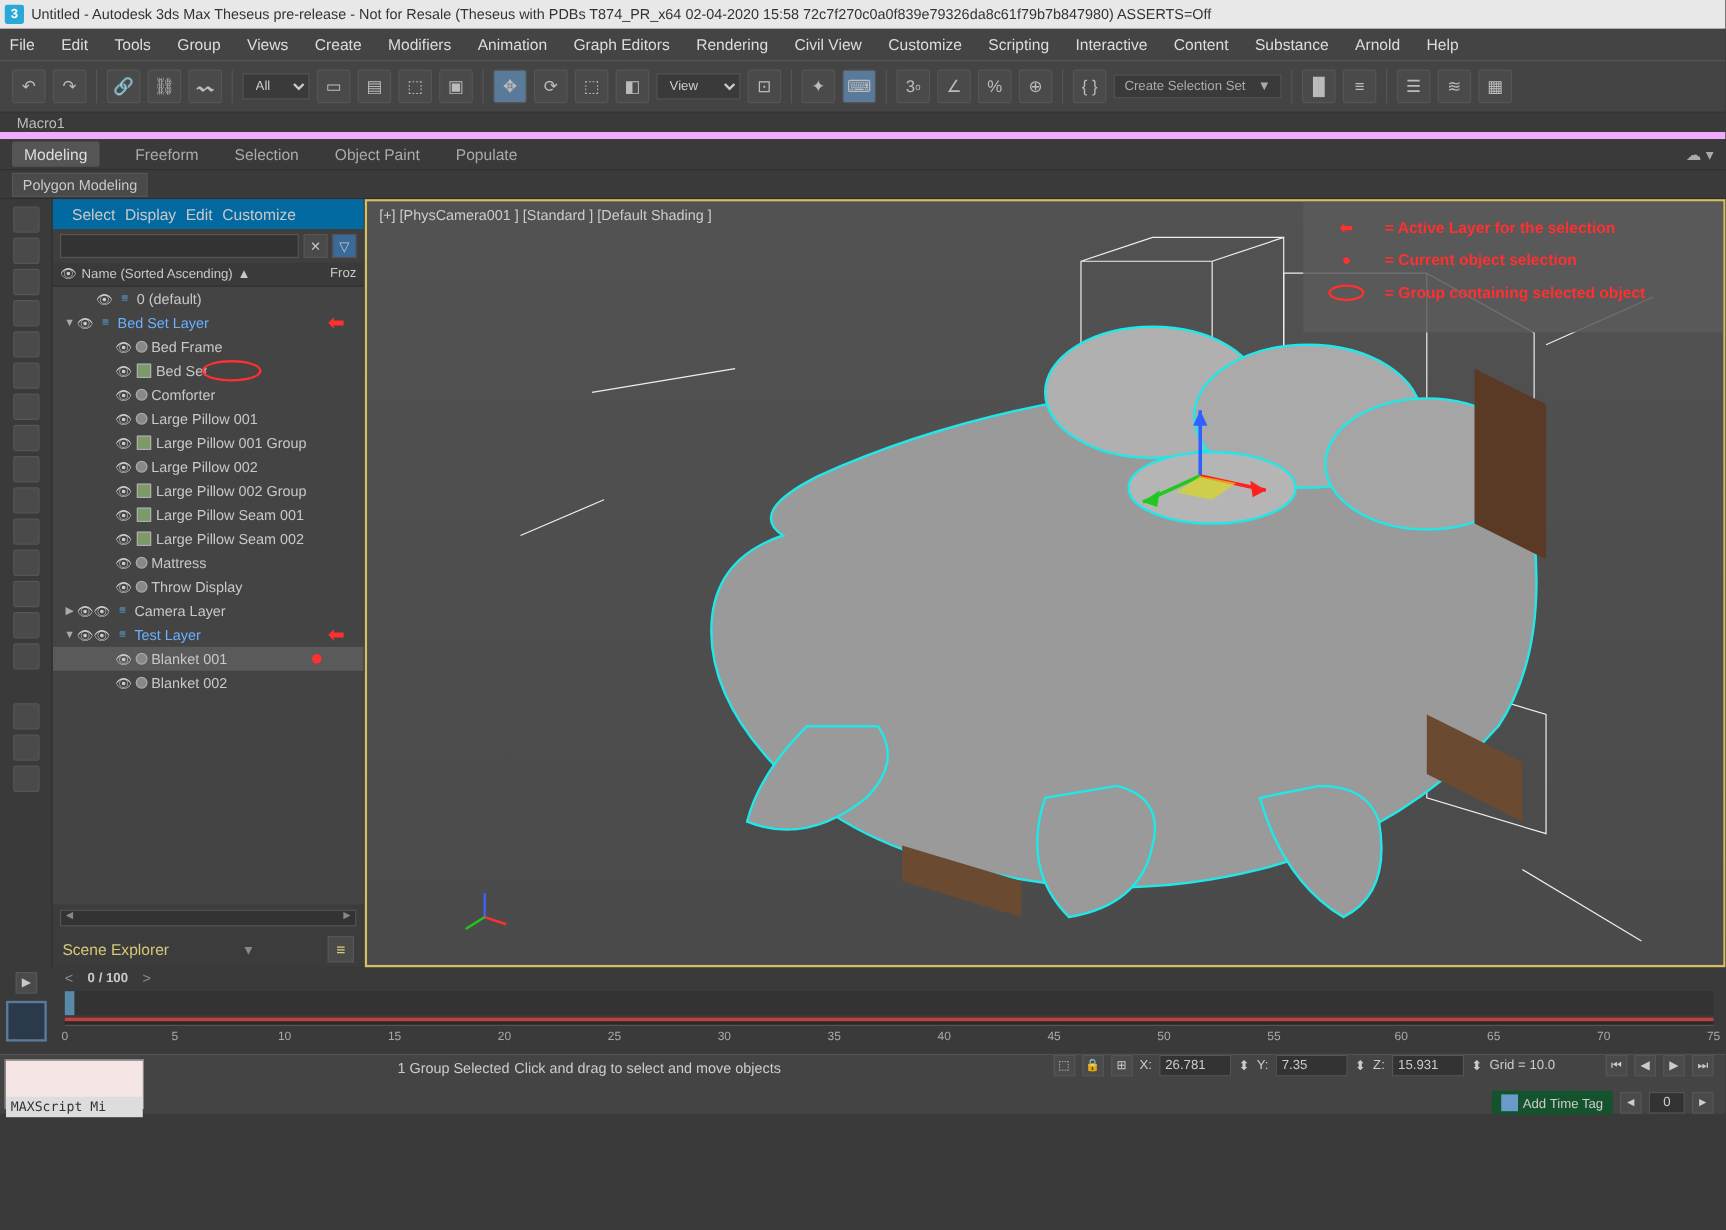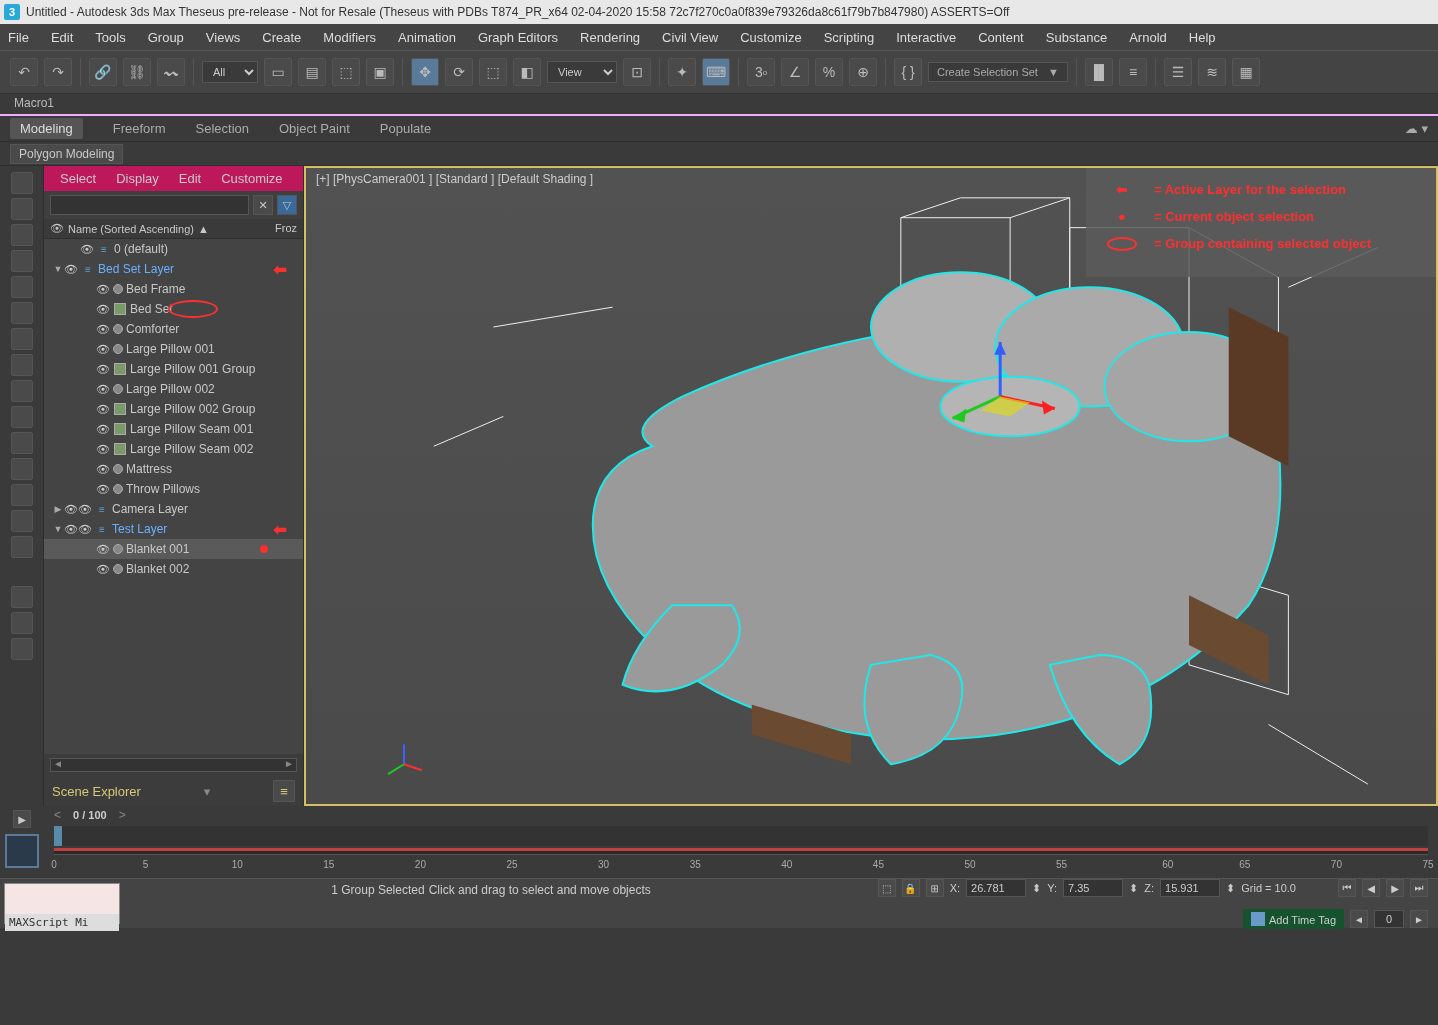--- a/index.html
+++ b/index.html
@@ -11,37 +11,37 @@
 .menubar { height: 26px; background: #444; display: flex; align-items: center; padding: 0 8px; gap: 22px; color: #ddd; font-size: 13px; }
 .menubar span { cursor: pointer; }
 
 .toolbar { height: 44px; background: #444; border-top: 1px solid #555; border-bottom: 1px solid #333; display: flex; align-items: center; padding: 0 10px; gap: 6px; }
 .tb-btn { width: 28px; height: 28px; background: #4a4a4a; border: 1px solid #555; border-radius: 2px; display: inline-flex; align-items: center; justify-content: center; color: #bbb; font-size: 14px; }
 .tb-btn.active { background: #5a7a99; }
 .tb-sep { width: 1px; height: 28px; background: #555; margin: 0 2px; }
 .tb-select { background: #3a3a3a; border: 1px solid #555; color: #ccc; padding: 2px 6px; font-size: 11px; height: 22px; }
 .selset { background: #3a3a3a; border: 1px solid #555; color: #aaa; padding: 3px 8px; font-size: 11px; min-width: 140px; display: flex; justify-content: space-between; }
 
-.macro-row { height: 22px; background: #3a3a3a; padding: 2px 14px; color: #bbb; font-size: 12px; border-bottom: 2px solid #f0abfc; }
+.macro-row { height: 22px; background: #3a3a3a; padding: 2px 14px; color: #bbb; font-size: 12px; border-bottom: 6px solid #f0abfc; }
 
 .tabs-row { height: 26px; background: #3a3a3a; display: flex; align-items: center; padding: 0 10px; gap: 30px; font-size: 13px; border-bottom: 1px solid #2e2e2e; }
 .tabs-row span { color: #aaa; }
 .tabs-row span.active { background: #555; padding: 3px 10px; border-radius: 2px; color: #ddd; }
 
 .subtab-row { height: 24px; background: #3a3a3a; display: flex; align-items: center; padding: 0 10px; font-size: 12px; border-bottom: 1px solid #2e2e2e; }
 .subtab-row span { background: #4a4a4a; padding: 2px 8px; border: 1px solid #555; }
 
 .main { display: flex; height: 640px; }
 
 .leftbar { width: 44px; background: #3a3a3a; border-right: 1px solid #2e2e2e; display: flex; flex-direction: column; align-items: center; padding-top: 6px; gap: 4px; }
 .leftbar .lbtn { width: 22px; height: 22px; background: #4a4a4a; border: 1px solid #555; border-radius: 2px; }
 .leftbar .gap { height: 20px; }
 
 .explorer { width: 260px; background: #444; border-right: 1px solid #2e2e2e; display: flex; flex-direction: column; }
-.exp-menu { display: flex; gap: 20px; padding: 5px 16px; font-size: 13px; background: #be185d; }
+.exp-menu { display: flex; gap: 8px; padding: 5px 16px; font-size: 13px; background: #0369a1; }
 .exp-search { display: flex; padding: 4px 6px; gap: 4px; align-items: center; background: #3f3f3f; }
 .exp-search input { flex: 1; background: #333; border: 1px solid #555; color: #ccc; padding: 2px 4px; font-size: 11px; height: 20px; }
 .exp-search .sb { width: 20px; height: 20px; background: #4a4a4a; border: 1px solid #555; display: inline-flex; align-items: center; justify-content: center; font-size: 11px; }
 .exp-search .sb.blue { background: #3a6a9a; }
 .exp-header { display: flex; background: #3a3a3a; padding: 3px 6px; font-size: 11px; border-bottom: 1px solid #2e2e2e; justify-content: space-between; }
 .exp-header .col1 { display: flex; align-items: center; gap: 4px; }
 
 .tree { flex: 1; overflow-y: auto; background: #444; font-size: 12px; }
 .tree-row { display: flex; align-items: center; height: 20px; padding-right: 4px; position: relative; }
 .tree-row.sel { background: #5a5a5a; }
@@ -325,21 +325,21 @@
           <span class="tw"></span>
           <span class="eye">👁</span>
           <span class="dot"></span>
           <span class="lbl">Mattress</span>
         </div>
         <div class="tree-row">
           <span class="indent" style="width: 40px;"></span>
           <span class="tw"></span>
           <span class="eye">👁</span>
           <span class="dot"></span>
-          <span class="lbl">Throw Pillows</span>
+          <span class="lbl">Throw Display</span>
         </div>
         <div class="tree-row">
           <span class="indent" style="width: 8px;"></span>
           <span class="tw">▶</span>
           <span class="eye">👁</span>
           <span class="eye">👁</span>
           <span class="ico">
             <span style="color:#5aa0d0">≡</span>
           </span>
           <span class="lbl">Camera Layer</span>

